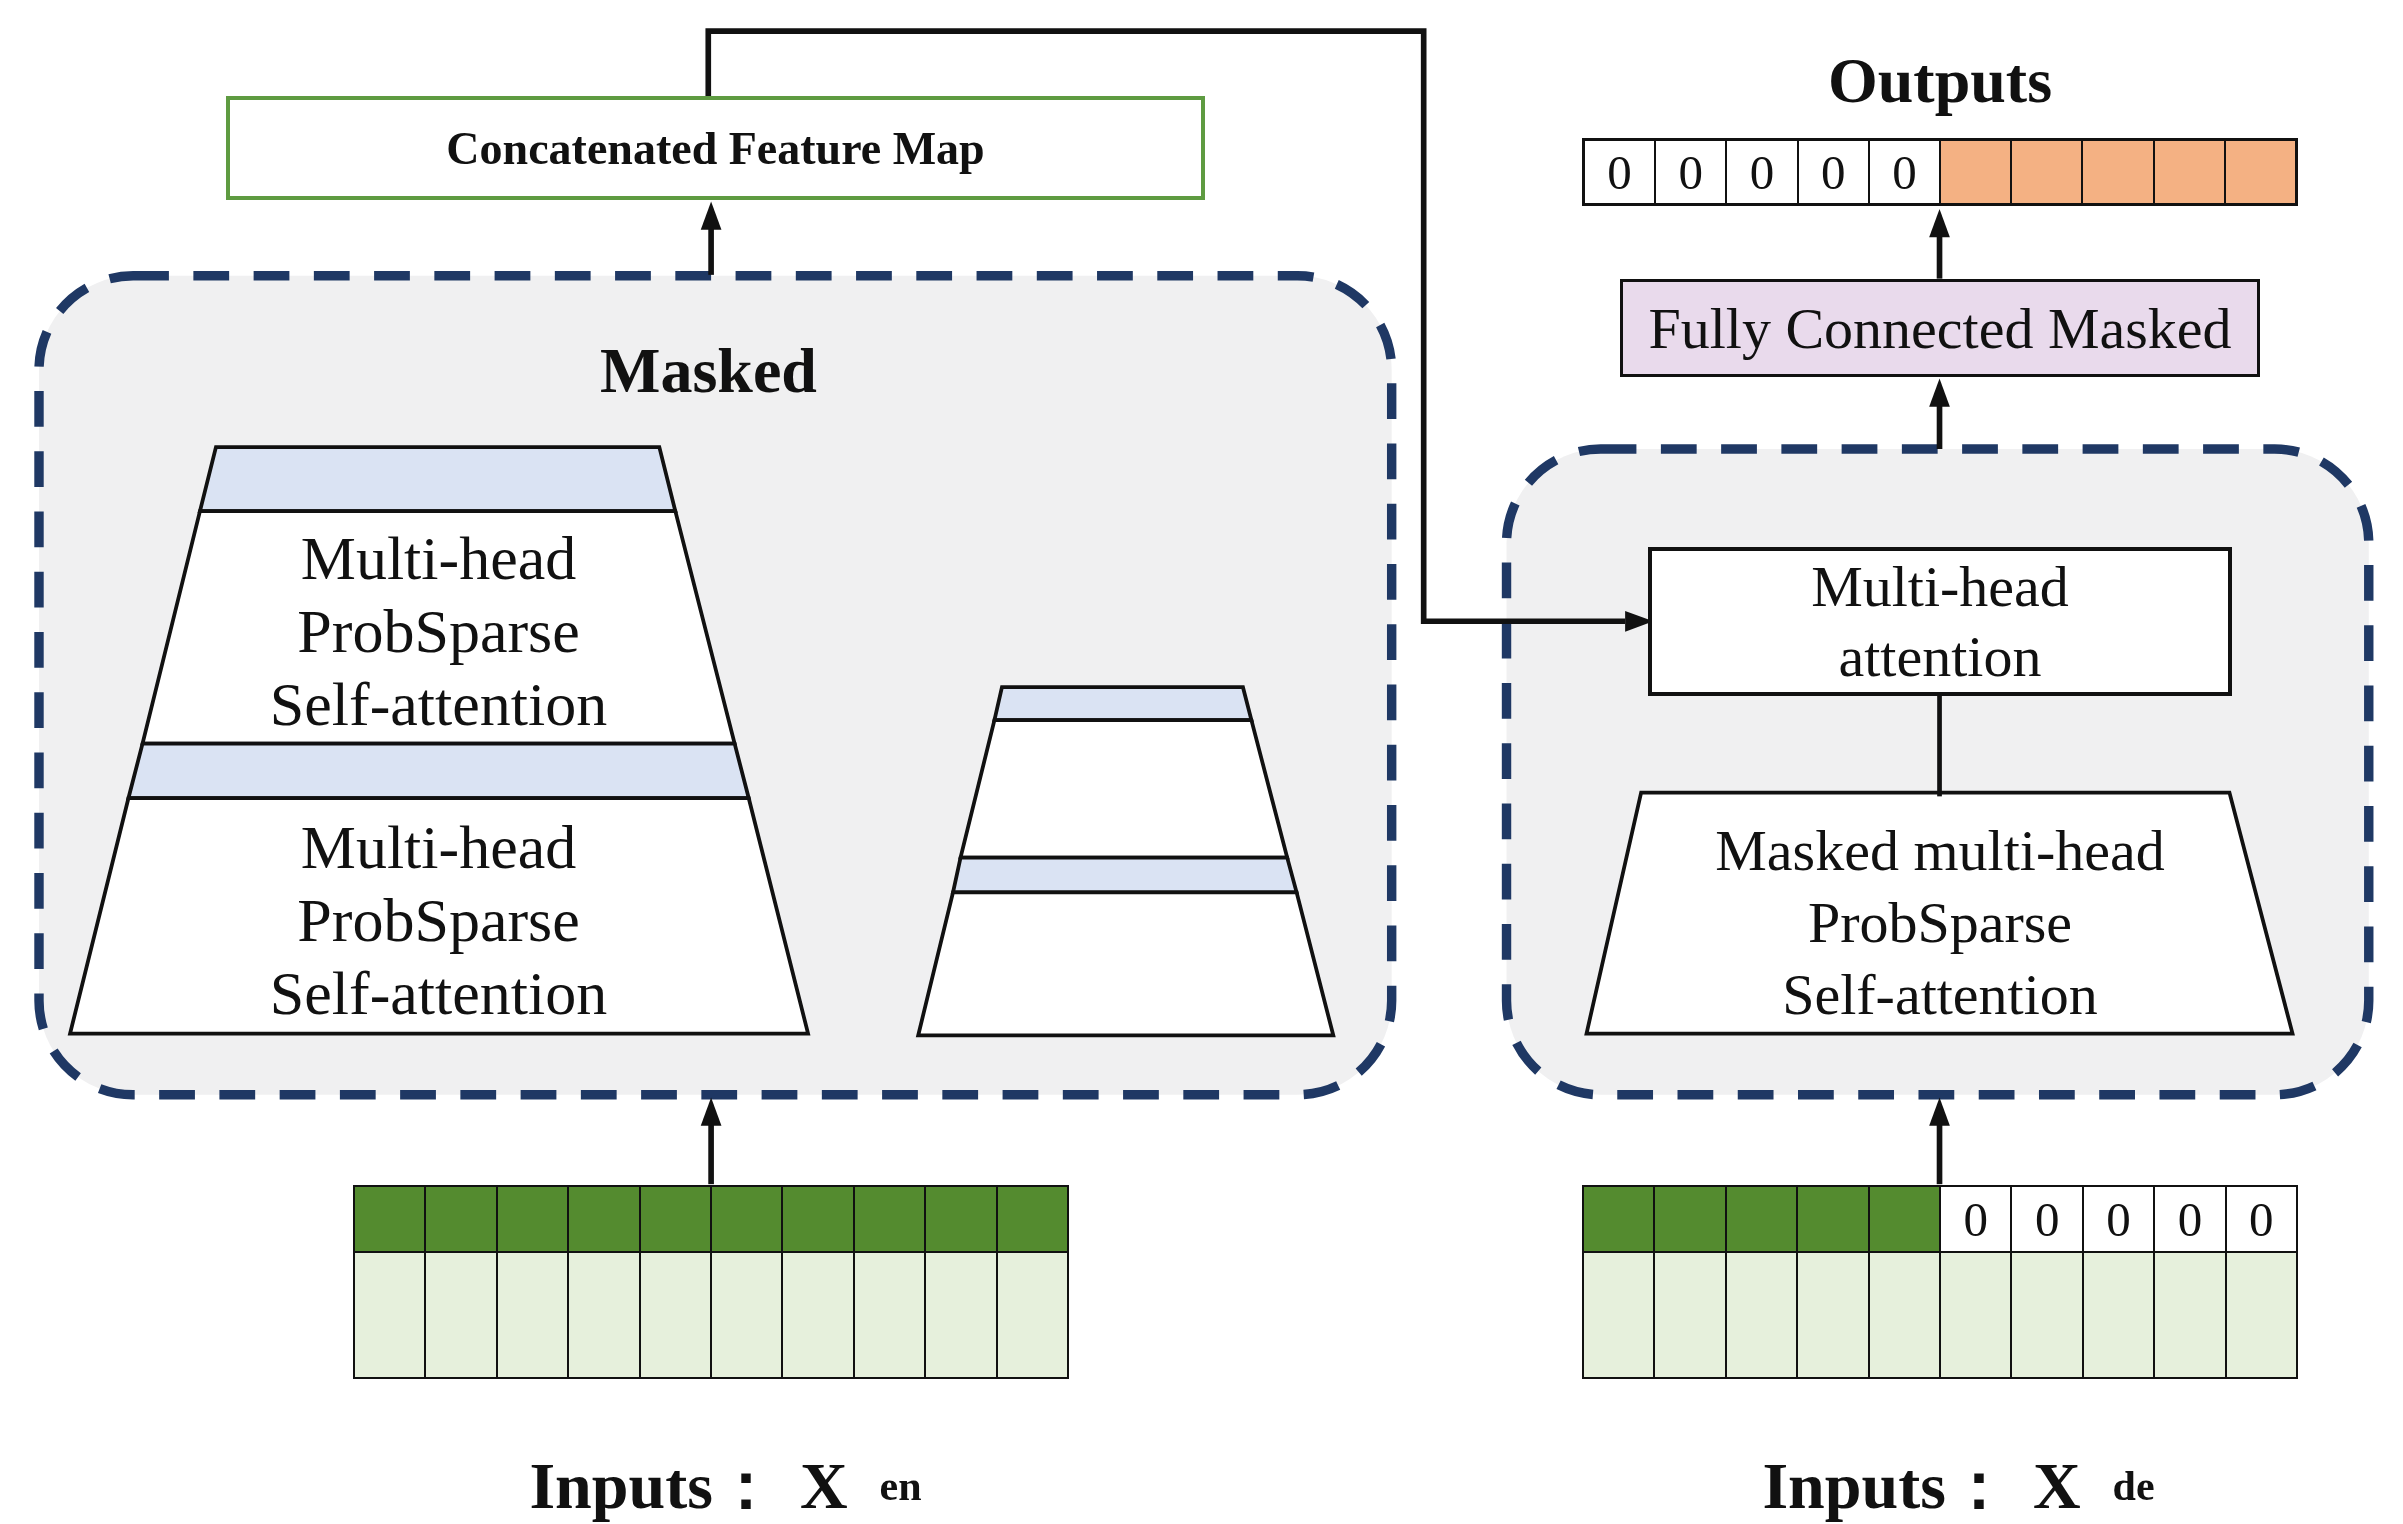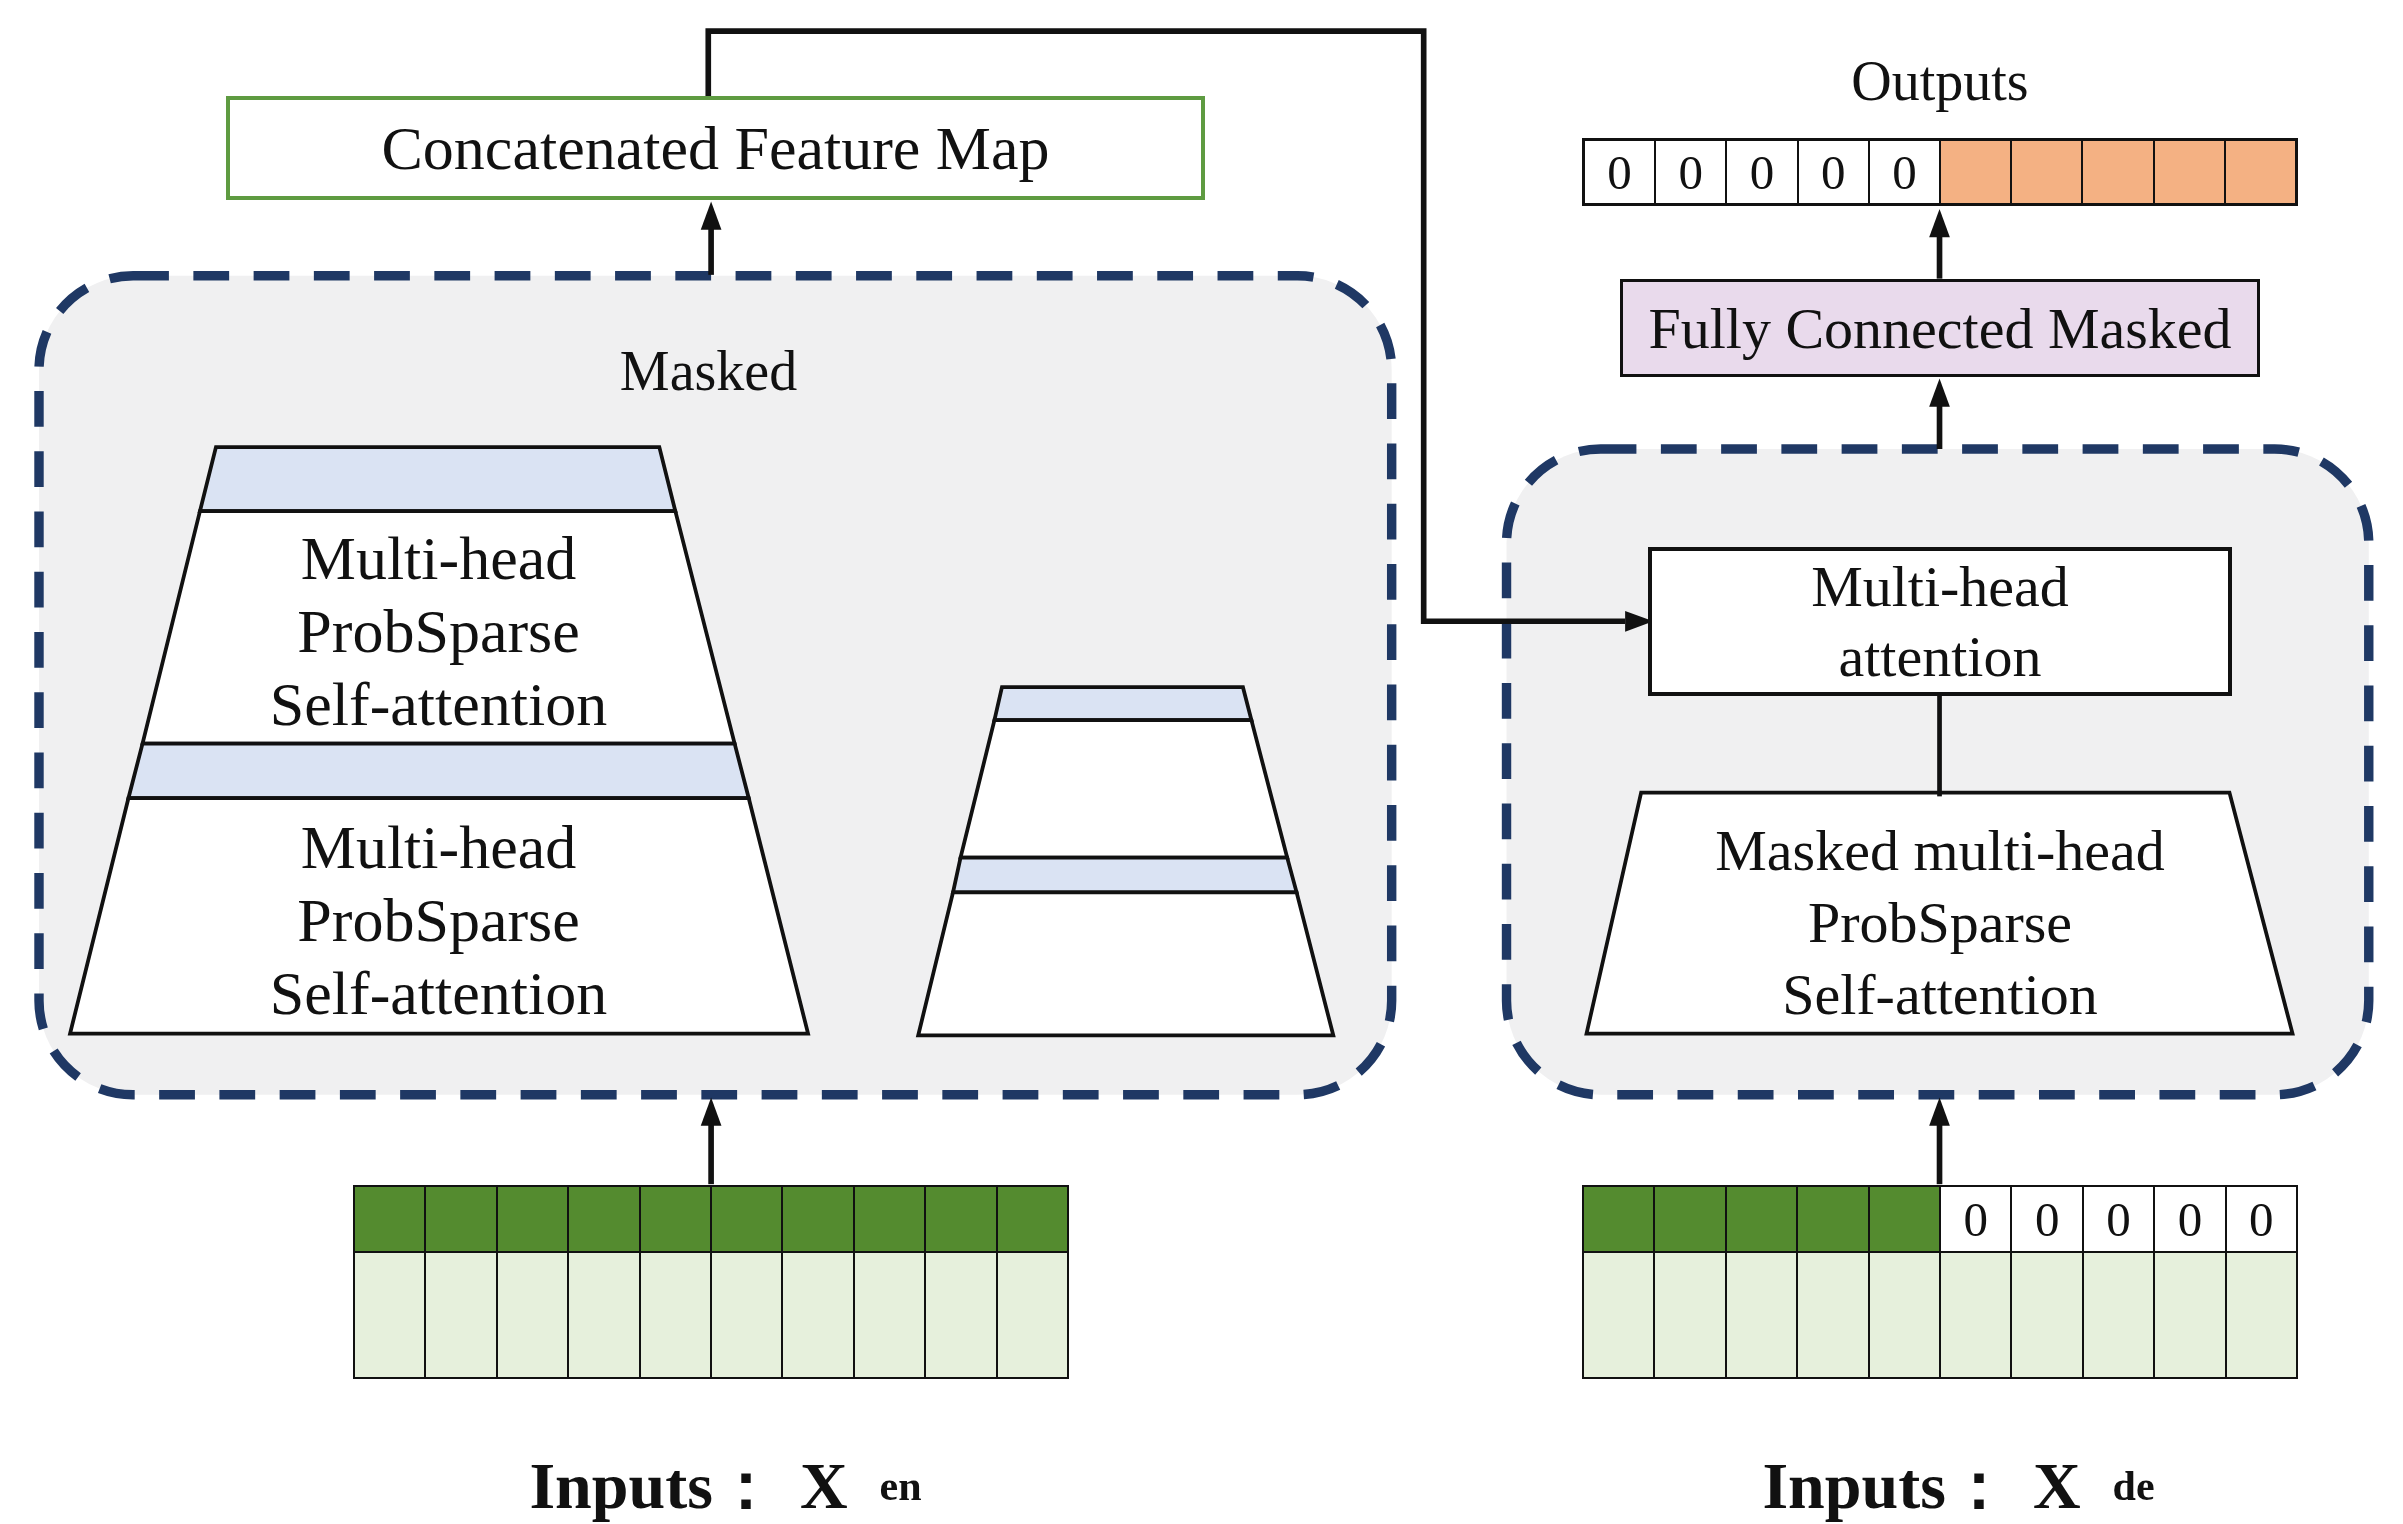--- a/index.html
+++ b/index.html
@@ -8,31 +8,31 @@
     font-family:"Liberation Serif","DejaVu Serif",serif;color:#111;
     overflow:hidden;
   }
   #layer-svg{position:absolute;left:0;top:0;width:2404px;height:1524px;}
   .abs{position:absolute;box-sizing:border-box;}
   .center{display:flex;align-items:center;justify-content:center;text-align:center;}
   .prelines{white-space:pre-line;}
 
   .concat-box{
     left:226px;top:96px;width:979px;height:104px;
-    background:#ffffff;border:4.7px solid #5e9b41;font-size:62px;
+    background:#ffffff;border:4.7px solid #5e9b41;font-size:46px;font-weight:bold;
   }
   .fc-box{
     left:1620px;top:279px;width:640px;height:98px;
     background:#e9daec;border:3.8px solid #111;font-size:58px;
   }
   .mha-box{
     left:1648px;top:547px;width:584px;height:149px;
     background:#ffffff;border:4.7px solid #111;font-size:58px;line-height:70px;
   }
-  .title{font-weight:normal;font-size:56px;}
+  .title{font-weight:bold;font-size:64px;}
   .encoder-title{left:426px;top:331px;width:565px;height:79px;}
   .outputs-title{left:1714px;top:41px;width:452px;height:79px;}
 
   .trap-text{font-size:62px;line-height:73px;}
   .trap-upper{left:142px;top:521px;width:593px;height:220px;}
   .trap-lower{left:128px;top:810px;width:621px;height:220px;}
   .masked-text{left:1634px;top:815px;width:612px;height:215px;font-size:58px;line-height:72px;}
 
   .io-grid{border:2.8px solid #111;background:#fff;}
   .grid-row{display:flex;width:100%;}

